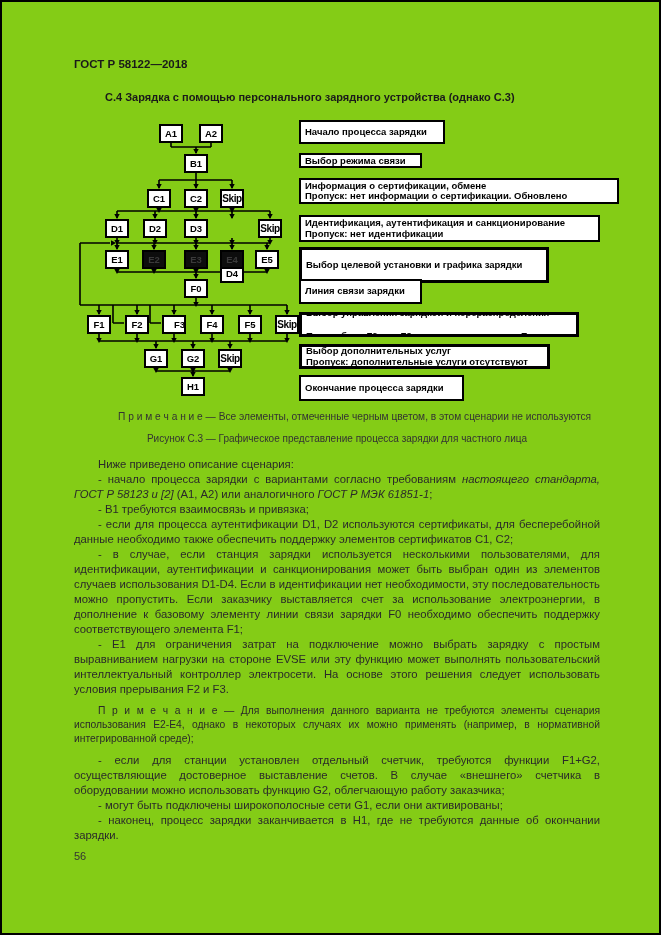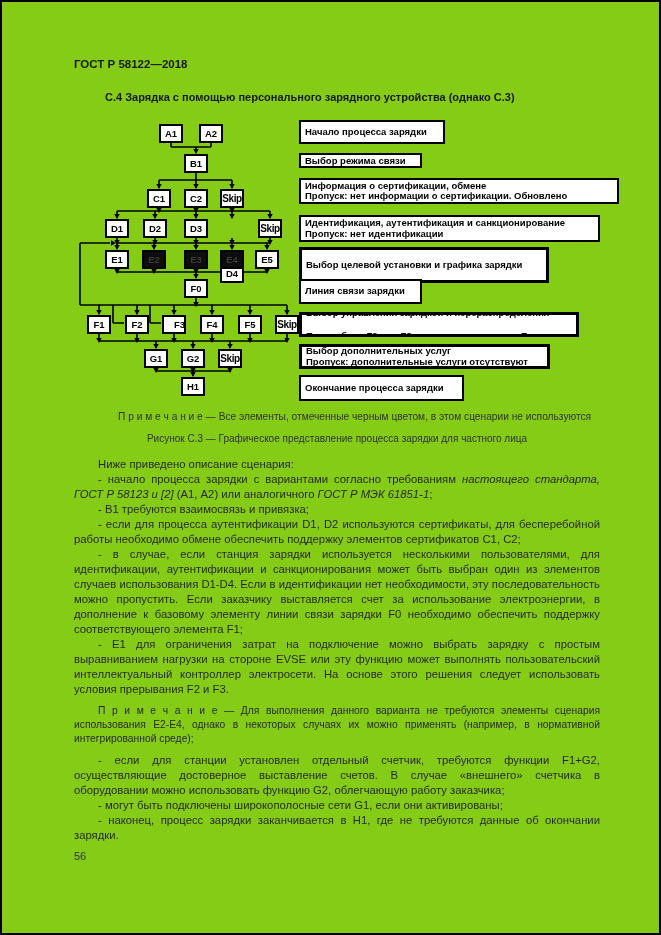--- a/index.html
+++ b/index.html
@@ -164,21 +164,21 @@
       </div>
     </div>
 
   <div class="fig-note">П р и м е ч а н и е — Все элементы, отмеченные черным цветом, в этом сценарии не используются</div>
   <div class="fig-caption">Рисунок С.3 — Графическое представление процесса зарядки для частного лица</div>
 
   <div class="body-text" id="body-text">
       <div class="para"><span>Ниже приведено описание сценария:</span></div>
       <div class="para"><span>- начало процесса зарядки с вариантами согласно требованиям </span><span class="it">настоящего стандарта, ГОСТ Р 58123 и [2]</span><span> (А1, А2) или аналогичного </span><span class="it">ГОСТ Р МЭК 61851-1</span><span>;</span></div>
       <div class="para"><span>- В1 требуются взаимосвязь и привязка;</span></div>
-      <div class="para"><span>- если для процесса аутентификации D1, D2 используются сертификаты, для бесперебойной работы необходимо обмене обеспечить поддержку элементов сертификатов С1, С2;</span></div>
+      <div class="para"><span>- если для процесса аутентификации D1, D2 используются сертификаты, для бесперебойной данные необходимо также обеспечить поддержку элементов сертификатов С1, С2;</span></div>
       <div class="para"><span>- в случае, если станция зарядки используется несколькими пользователями, для идентификации, аутентификации и санкционирования может быть выбран один из элементов случаев использования D1-D4. Если в идентификации нет необходимости, эту последовательность можно пропустить. Если заказчику выставляется счет за использование электроэнергии, в дополнение к базовому элементу линии связи зарядки F0 необходимо обеспечить поддержку соответствующего элемента F1;</span></div>
       <div class="para"><span>- Е1 для ограничения затрат на подключение можно выбрать зарядку с простым выравниванием нагрузки на стороне EVSE или эту функцию может выполнять пользовательский интеллектуальный контроллер электросети. На основе этого решения следует использовать условия прерывания F2 и F3.</span></div>
       <div class="note"><span>П р и м е ч а н и е — Для выполнения данного варианта не требуются элементы сценария использования Е2-Е4, однако в некоторых случаях их можно применять (например, в нормативной интегрированной среде);</span></div>
       <div class="para"><span>- если для станции установлен отдельный счетчик, требуются функции F1+G2, осуществляющие достоверное выставление счетов. В случае «внешнего» счетчика в оборудовании можно использовать функцию G2, облегчающую работу заказчика;</span></div>
       <div class="para"><span>- могут быть подключены широкополосные сети G1, если они активированы;</span></div>
       <div class="para"><span>- наконец, процесс зарядки заканчивается в Н1, где не требуются данные об окончании зарядки.</span></div>
     </div>
 
   <div class="page-number">56</div>
 </div>

